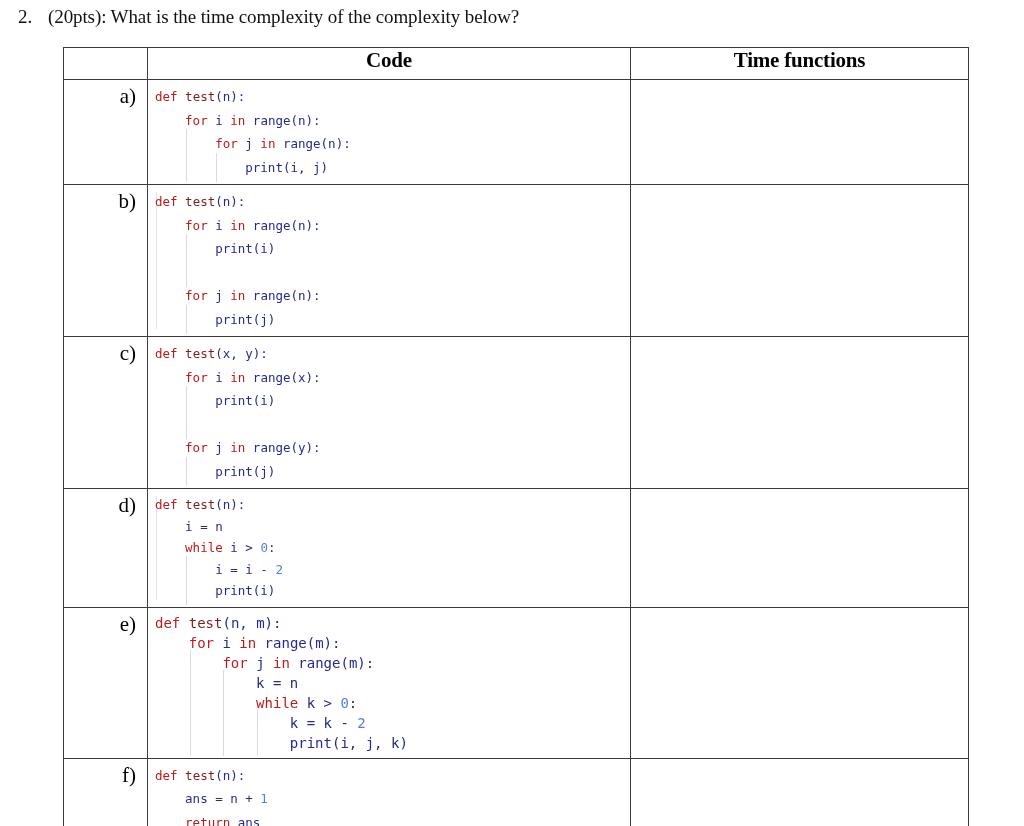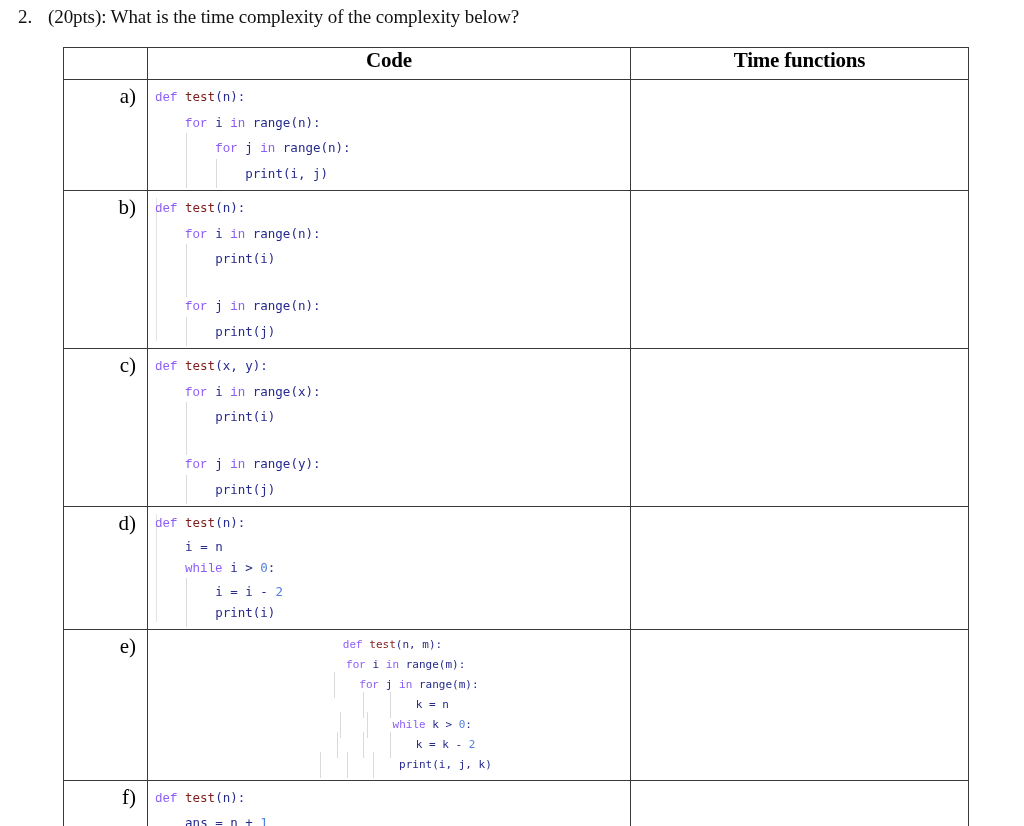--- a/index.html
+++ b/index.html
@@ -90,23 +90,22 @@
   .code-block {
     font-family: "DejaVu Sans Mono", "Liberation Mono", monospace;
     font-size: 12.5px;
     line-height: 23.5px;
     white-space: pre;
     color: #20227a;
     position: relative;
   }
   .code-block.tight { line-height: 21.5px; }
   .code-block.small {
-    font-size: 11px;
+    font-size: 14px;
     line-height: 20px;
-    text-align: center;
   }
   .code-line {
     position: relative;
     height: inherit;
     min-height: 1px;
   }
   .code-line.blank { color: transparent; }
 
   
   .ind {
@@ -119,21 +118,21 @@
     position: absolute;
     left: 0.12ch;
     top: -3px;
     bottom: -3px;
     width: 1px;
     background: #d9d9de;
   }
   .ind.noguide::before { background: transparent; }
 
   
-  .kw   { color: #8b5cf6; font-family: Liberation Mono, monospace; }
+  .kw   { color: #b91c1c; }
   .fn   { color: #7f1d1d; }
   .num  { color: #4f7fe0; }
   .pl   { color: #262a8c; }
 
   
   .edge-guide {
     position: absolute;
     left: 1px;
     top: 2px;
     bottom: 2px;

